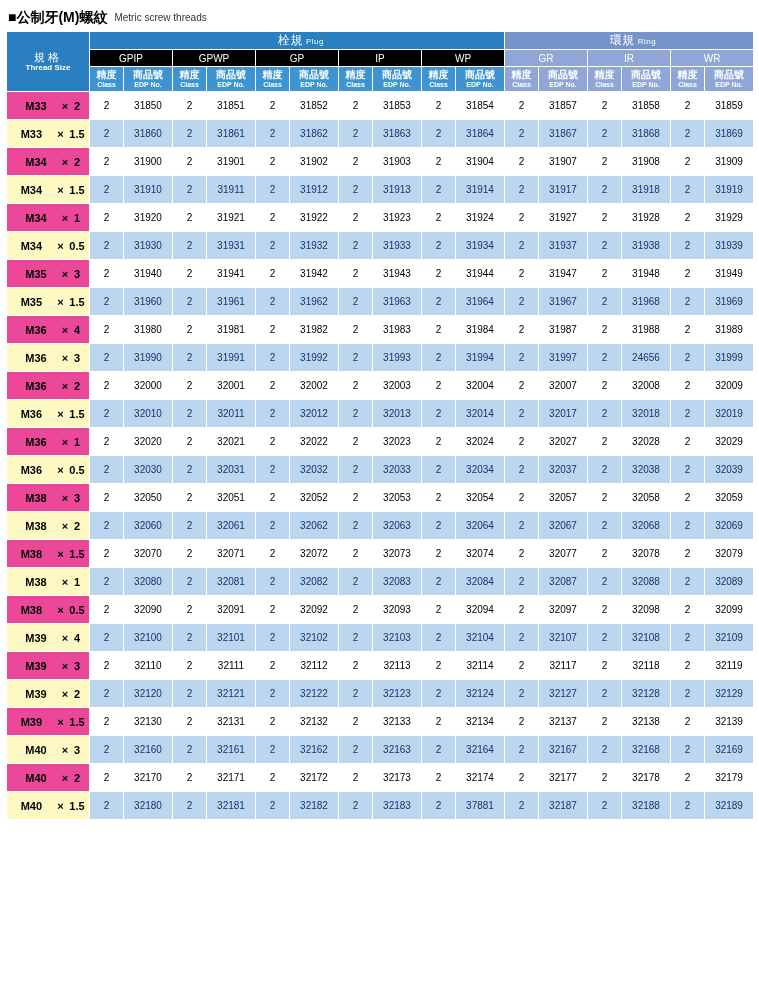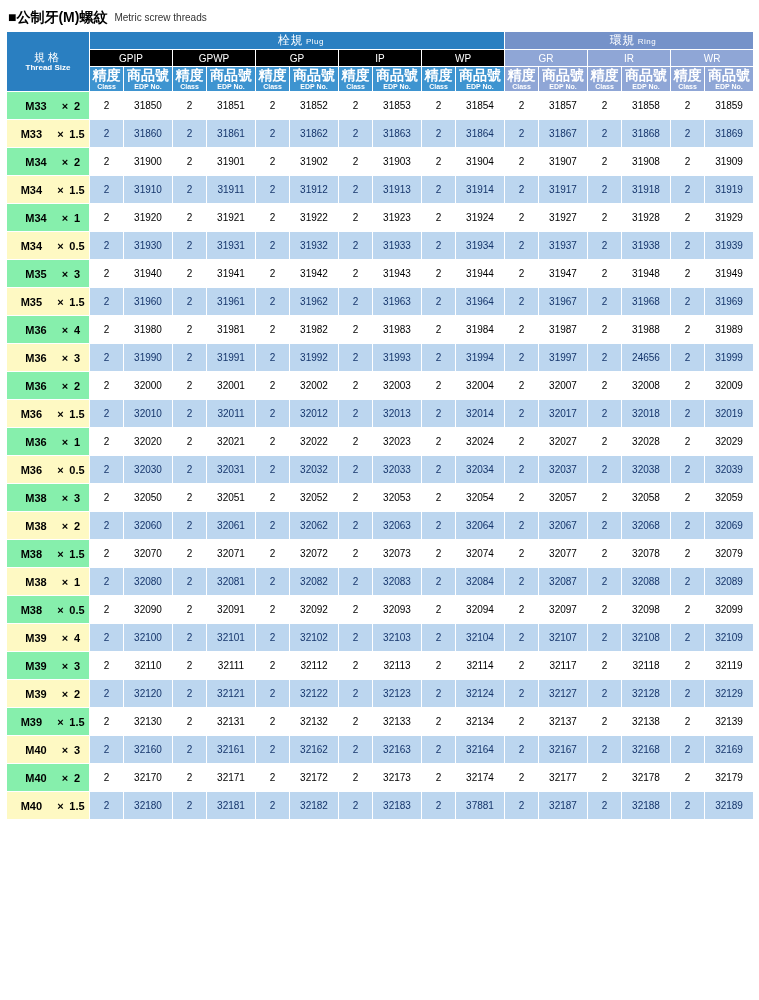--- a/index.html
+++ b/index.html
@@ -53,37 +53,37 @@
   .sub-ring{background:#8fa6d6;}
 
   
   .colh{
     height:24px;
     background:#3e94d0;
     color:#fff;
     line-height:1.05;
   }
   .colh-ring{background:#8fa6d6;}
-  .colh .l1{font-size:14px;display:block;}
+  .colh .l1{font-size:10px;display:block;}
   .colh .l2{font-size:7px;display:block;}
 
   
   .sizeh{
     background:#2a7fc1;
     color:#fff;
     line-height:1.15;
   }
   .sizeh .l1{font-size:11px;font-weight:normal;display:block;letter-spacing:3px;}
   .sizeh .l2{font-size:8px;display:block;}
 
   
   tbody td{height:27px;}
   .r-odd td{background:#ffffff;}
   .r-even td{background:#bcd6ef;}
-  .r-odd td.size{background:#86efac;text-decoration:underline;}
+  .r-odd td.size{background:#ec4899;text-decoration:underline;}
   .r-even td.size{background:#fef9c3;}
 
   td.size{
     text-align:left;
     font-size:11px;
     font-weight:bold;
     padding-left:8px;
     letter-spacing:0px;
     white-space:nowrap;
   }

